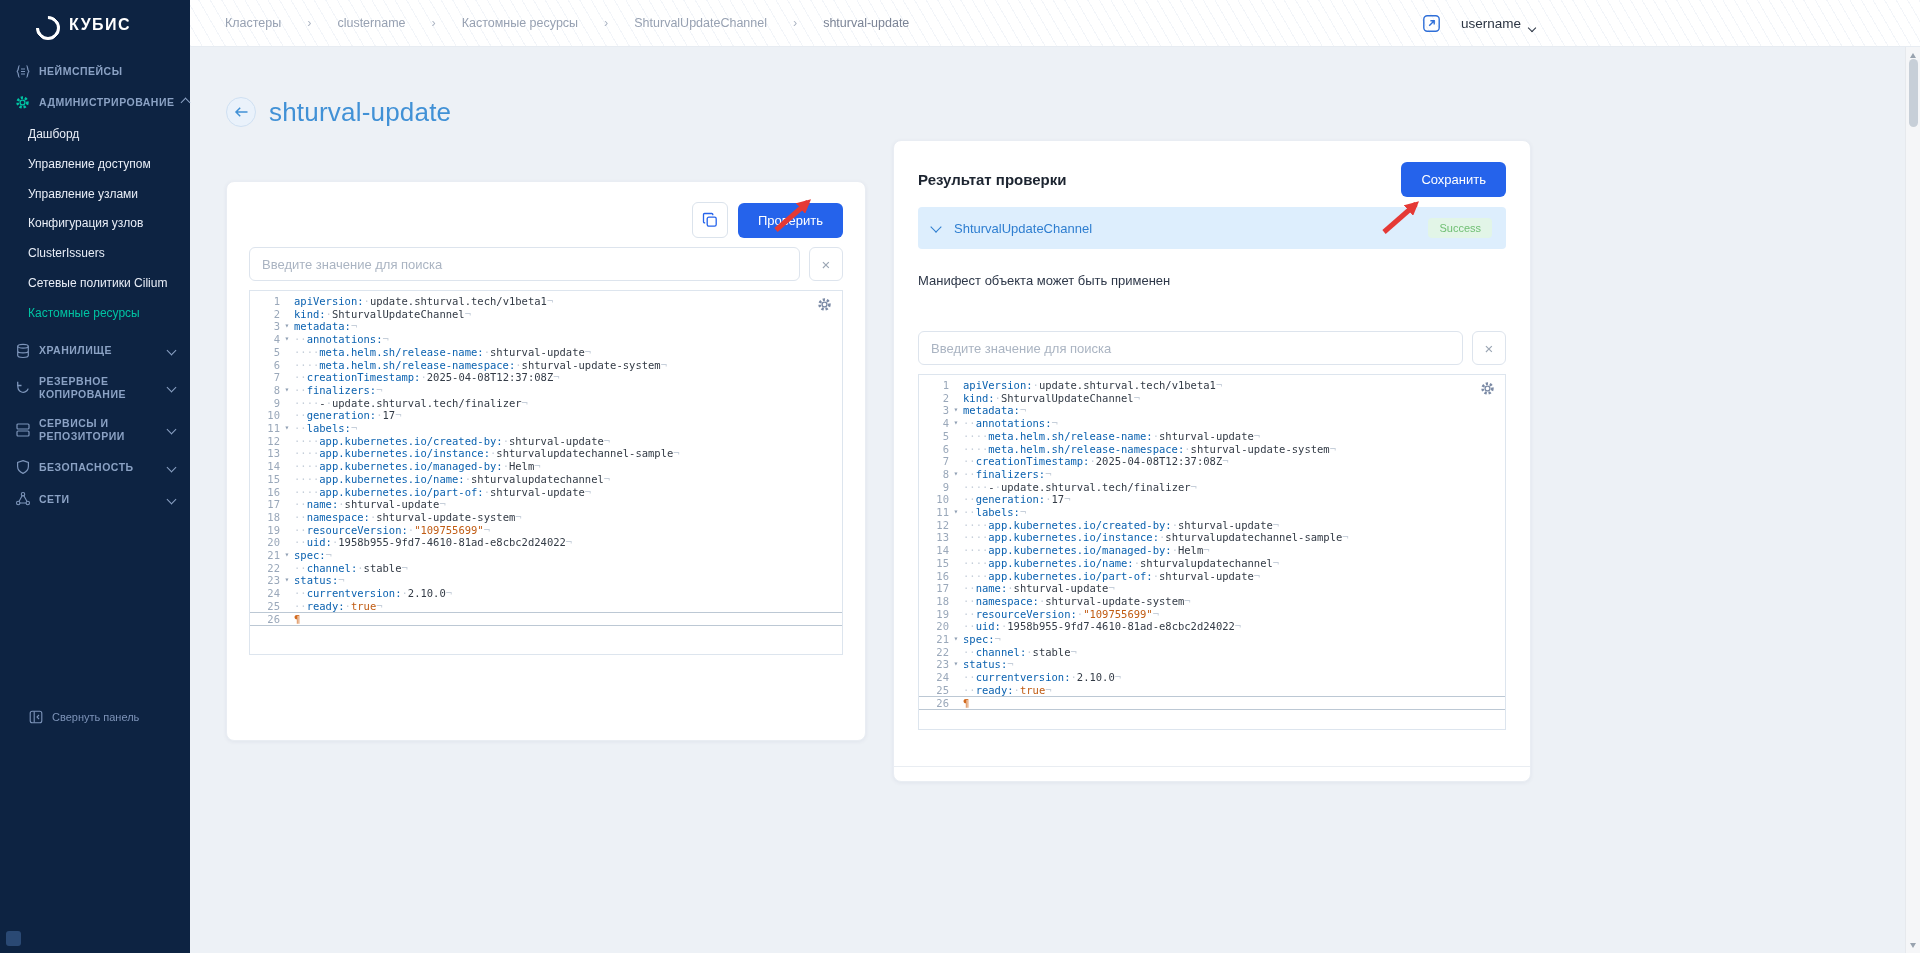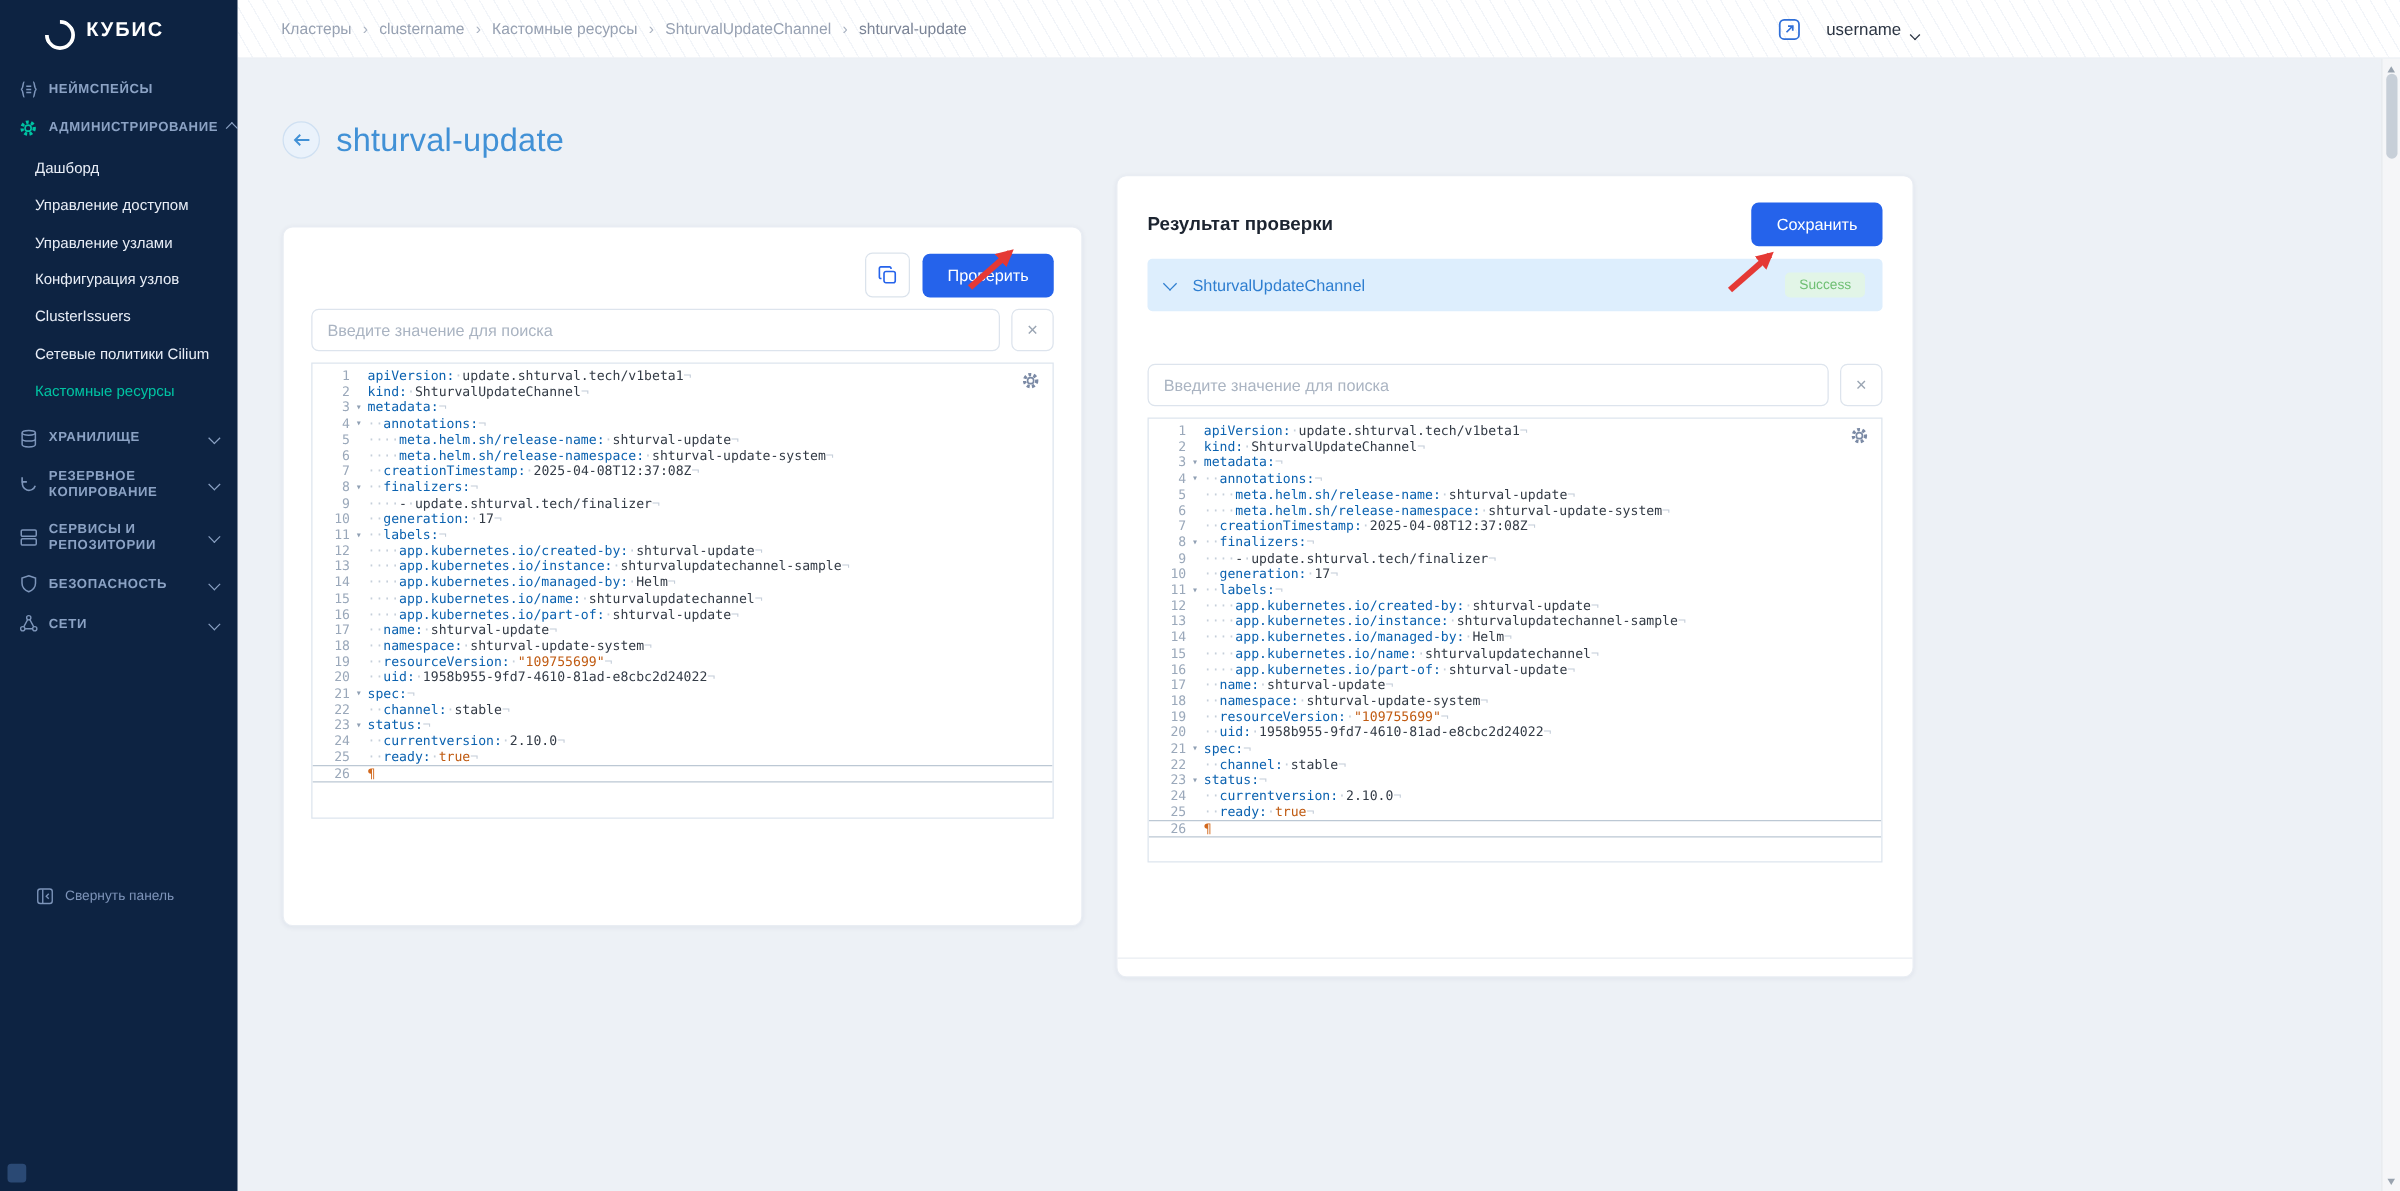--- a/index.html
+++ b/index.html
@@ -21,21 +21,21 @@
   .submenu{padding:2px 0 6px}
   .sub-item{padding:8px 10px 8px 28px;font-size:12px;color:#e9eef7;cursor:pointer;line-height:1.15}
   .sub-item.active{color:#00c4a3}
   .sidebar-footer{position:absolute;left:0;top:710px;width:100%;display:flex;align-items:center;gap:8px;padding:0 27px;font-size:11px;color:#7d93b8;cursor:pointer}
   .corner-ico{position:absolute;left:6px;bottom:7px;width:15px;height:15px;border-radius:3px;background:#30507c;opacity:.85}
 
   
   .main{margin-left:190px;height:953px;position:relative}
   .topbar{height:47px;background:#fff;border-bottom:1px solid #e7ecf2;display:flex;align-items:center;padding:0 382px 0 35px;
     background-image:repeating-linear-gradient(60deg,rgba(198,210,228,.22) 0,rgba(198,210,228,.22) 1px,transparent 1px,transparent 10px)}
-  .bc{display:flex;align-items:center;gap:9px;font-size:12.5px;color:#97a1b2;white-space:nowrap}
+  .bc{display:flex;align-items:center;gap:26px;font-size:12.5px;color:#97a1b2;white-space:nowrap}
   .bc-item{cursor:pointer}
   .bc-item.bc-last{color:#7b8496}
   .bc-sep{color:#aab3c2}
   .top-right{margin-left:auto;display:flex;align-items:center;gap:20px}
   .ext-icon{color:#2f6fd8;display:flex;cursor:pointer}
   .user-menu{display:flex;align-items:flex-end;gap:8px;cursor:pointer;font-size:13.5px;color:#2b3442}
   .user-menu .chev{color:#2b3442;width:6px;height:6px;margin-top:-3px}
 
   
   .title-row{display:flex;align-items:center;gap:13px;margin:48px 0 11px 36px;height:34px}
@@ -289,20 +289,21 @@
       <section class="card card-right">
         <div class="panel-head">
           <h2 class="panel-title">Результат проверки</h2>
           <button class="btn-primary">Сохранить</button>
         </div>
         <div class="banner">
           <span class="chev"></span>
           <span class="banner-name">ShturvalUpdateChannel</span>
           <span class="badge">Success</span>
         </div>
+        <p class="msg">Манифест объекта может быть применен</p>
         <div class="search-row">
           <input class="search-input" placeholder="Введите значение для поиска" style="">
           <button class="clear-btn">×</button>
         </div>
         <div class="editor editor-right">
           <div class="editor-lines">
               <div class="cl"><span class="ln">1</span><span class="fold"></span><span class="code"><span class="tk-k">apiVersion:</span><span class="tk-w">·</span><span class="tk-v">update.shturval.tech/v1beta1</span><span class="tk-e">¬</span></span></div>
               <div class="cl"><span class="ln">2</span><span class="fold"></span><span class="code"><span class="tk-k">kind:</span><span class="tk-w">·</span><span class="tk-v">ShturvalUpdateChannel</span><span class="tk-e">¬</span></span></div>
               <div class="cl"><span class="ln">3</span><span class="fold">▾</span><span class="code"><span class="tk-k">metadata:</span><span class="tk-e">¬</span></span></div>
               <div class="cl"><span class="ln">4</span><span class="fold">▾</span><span class="code"><span class="tk-w">··</span><span class="tk-k">annotations:</span><span class="tk-e">¬</span></span></div>

